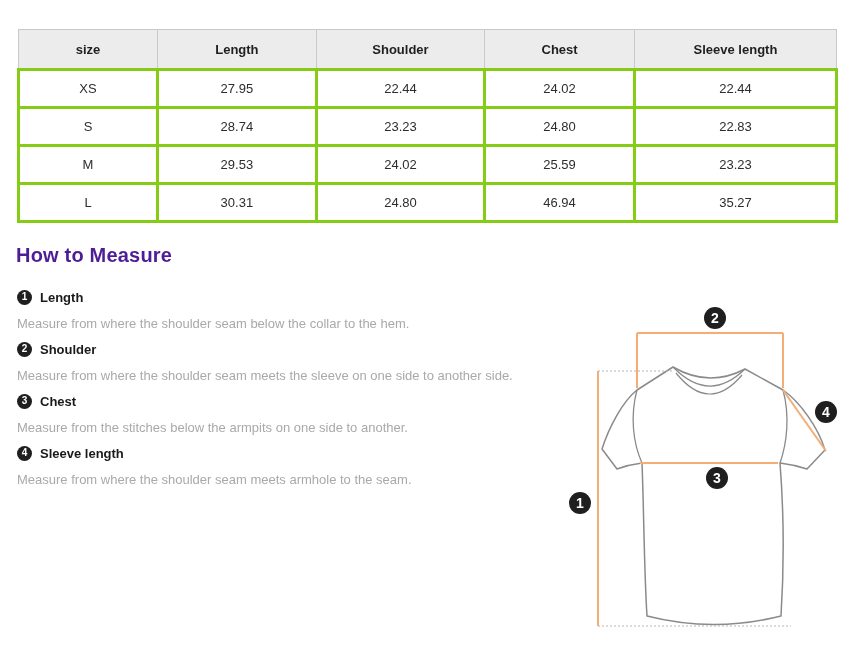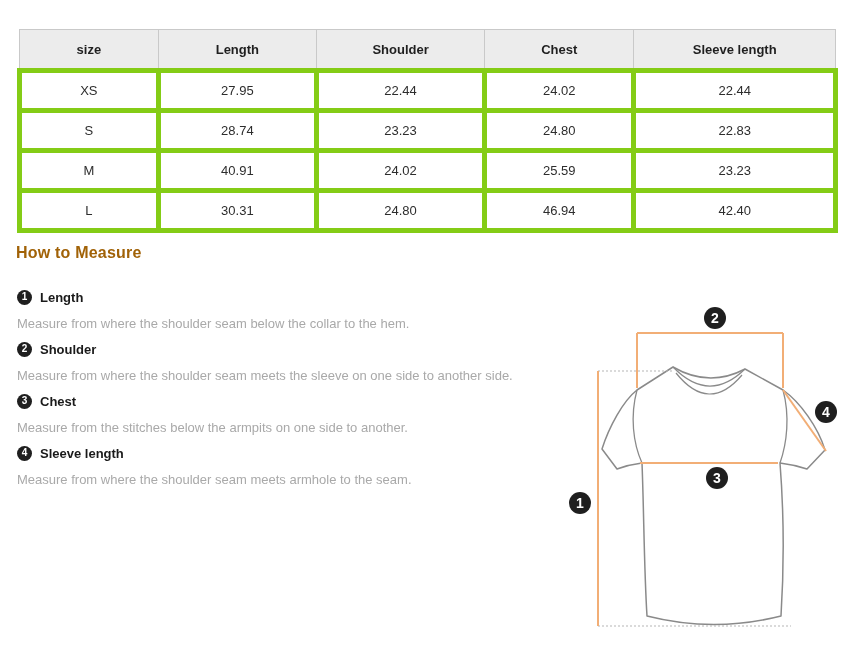--- a/index.html
+++ b/index.html
@@ -10,27 +10,27 @@
   
   .size-table{
     position:absolute;left:17px;top:29px;width:821px;
     border-collapse:collapse;table-layout:fixed;
   }
   .size-table th{
     background:#ececec;border:1px solid #c9c9c9;height:36px;
     font-size:13px;font-weight:700;color:#1f1f1f;text-align:center;
   }
   .size-table td{
-    border:5px solid #84cc16;height:33px;background:#ffffff;
+    border:3px solid #84cc16;height:33px;background:#ffffff;
     font-size:13px;font-weight:400;color:#2d2d2d;text-align:center;
   }
   
   .htm-title{
     position:absolute;left:16px;top:244px;margin:0;
-    font-size:16px;font-weight:700;color:#a16207;letter-spacing:.2px;
+    font-size:20px;font-weight:700;color:#4c1d95;letter-spacing:.2px;
   }
   .measure-label{
     position:absolute;left:17px;display:flex;align-items:center;gap:8px;height:16px;
   }
   .bullet{
     width:15px;height:15px;border-radius:50%;background:#1f1f1f;color:#ffffff;
     font-size:10px;font-weight:700;display:flex;align-items:center;justify-content:center;
     line-height:1;flex:0 0 auto;
   }
   .label-text{font-size:13px;font-weight:700;color:#1a1a1a;}
@@ -80,31 +80,31 @@
       </tr>
       <tr>
         <td>S</td>
         <td>28.74</td>
         <td>23.23</td>
         <td>24.80</td>
         <td>22.83</td>
       </tr>
       <tr>
         <td>M</td>
-        <td>40.91</td>
+        <td>29.53</td>
         <td>24.02</td>
         <td>25.59</td>
         <td>23.23</td>
       </tr>
       <tr>
         <td>L</td>
         <td>30.31</td>
         <td>24.80</td>
         <td>46.94</td>
-        <td>42.40</td>
+        <td>35.27</td>
       </tr>
     </tbody>
   </table>
 
   <h2 class="htm-title">How to Measure</h2>
 
   <div class="measure-label" style="top:289px">
     <span class="bullet">1</span>
     <span class="label-text">Length</span>
   </div>

